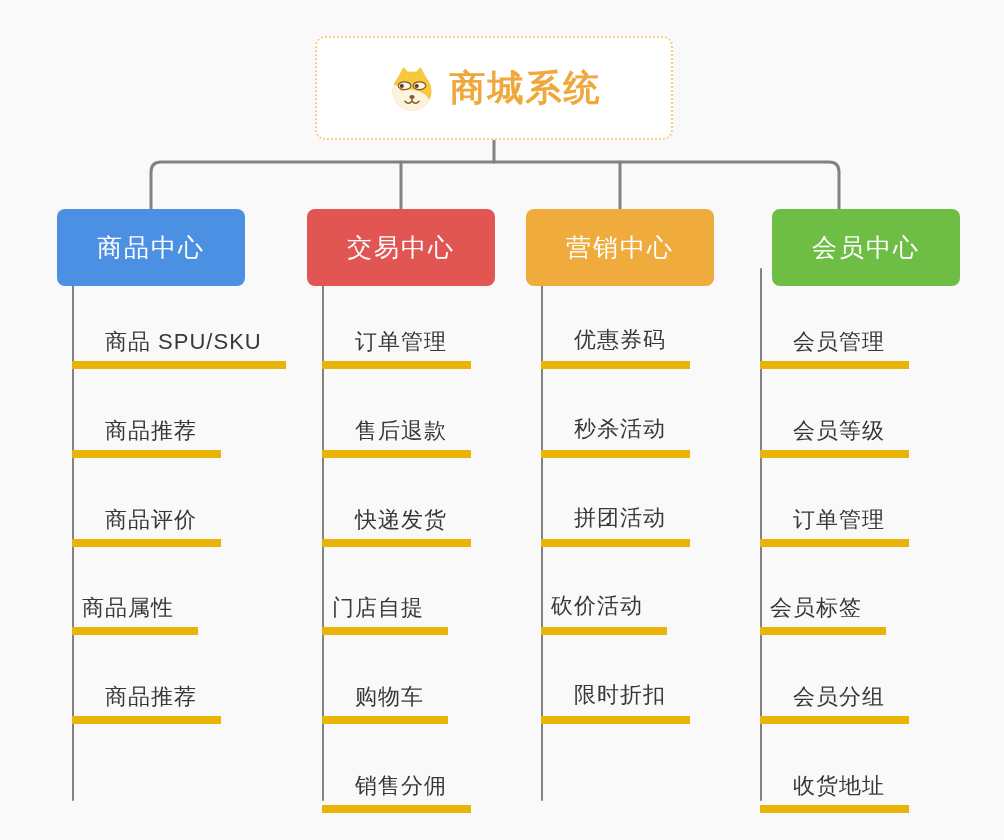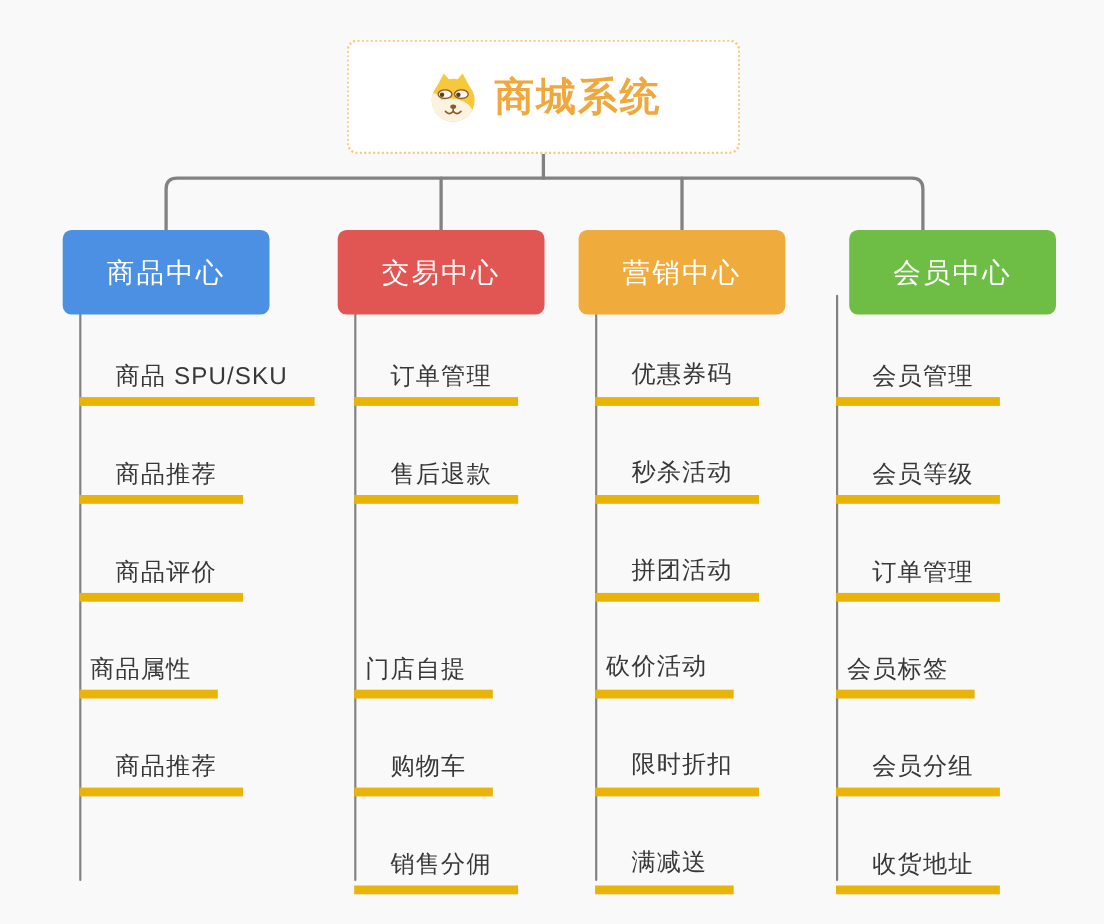--- a/index.html
+++ b/index.html
@@ -99,20 +99,23 @@
   <div class="leaf c0 r4">
       <span>商品推荐</span>
     </div>
 
   <div class="leaf c1 r0">
       <span>订单管理</span>
     </div>
   <div class="leaf c1 r1">
       <span>售后退款</span>
     </div>
+  <div class="leaf c1 r2">
+      <span>快递发货</span>
+    </div>
   <div class="leaf c1 r3">
       <span>门店自提</span>
     </div>
   <div class="leaf c1 r4">
       <span>购物车</span>
     </div>
   <div class="leaf c1 r5">
       <span>销售分佣</span>
     </div>
 
@@ -124,23 +127,20 @@
     </div>
   <div class="leaf c2 r2">
       <span>拼团活动</span>
     </div>
   <div class="leaf c2 r3">
       <span>砍价活动</span>
     </div>
   <div class="leaf c2 r4">
       <span>限时折扣</span>
     </div>
-  <div class="leaf c2 r5">
-      <span>满减送</span>
-    </div>
 
   <div class="leaf c3 r0">
       <span>会员管理</span>
     </div>
   <div class="leaf c3 r1">
       <span>会员等级</span>
     </div>
   <div class="leaf c3 r2">
       <span>订单管理</span>
     </div>

